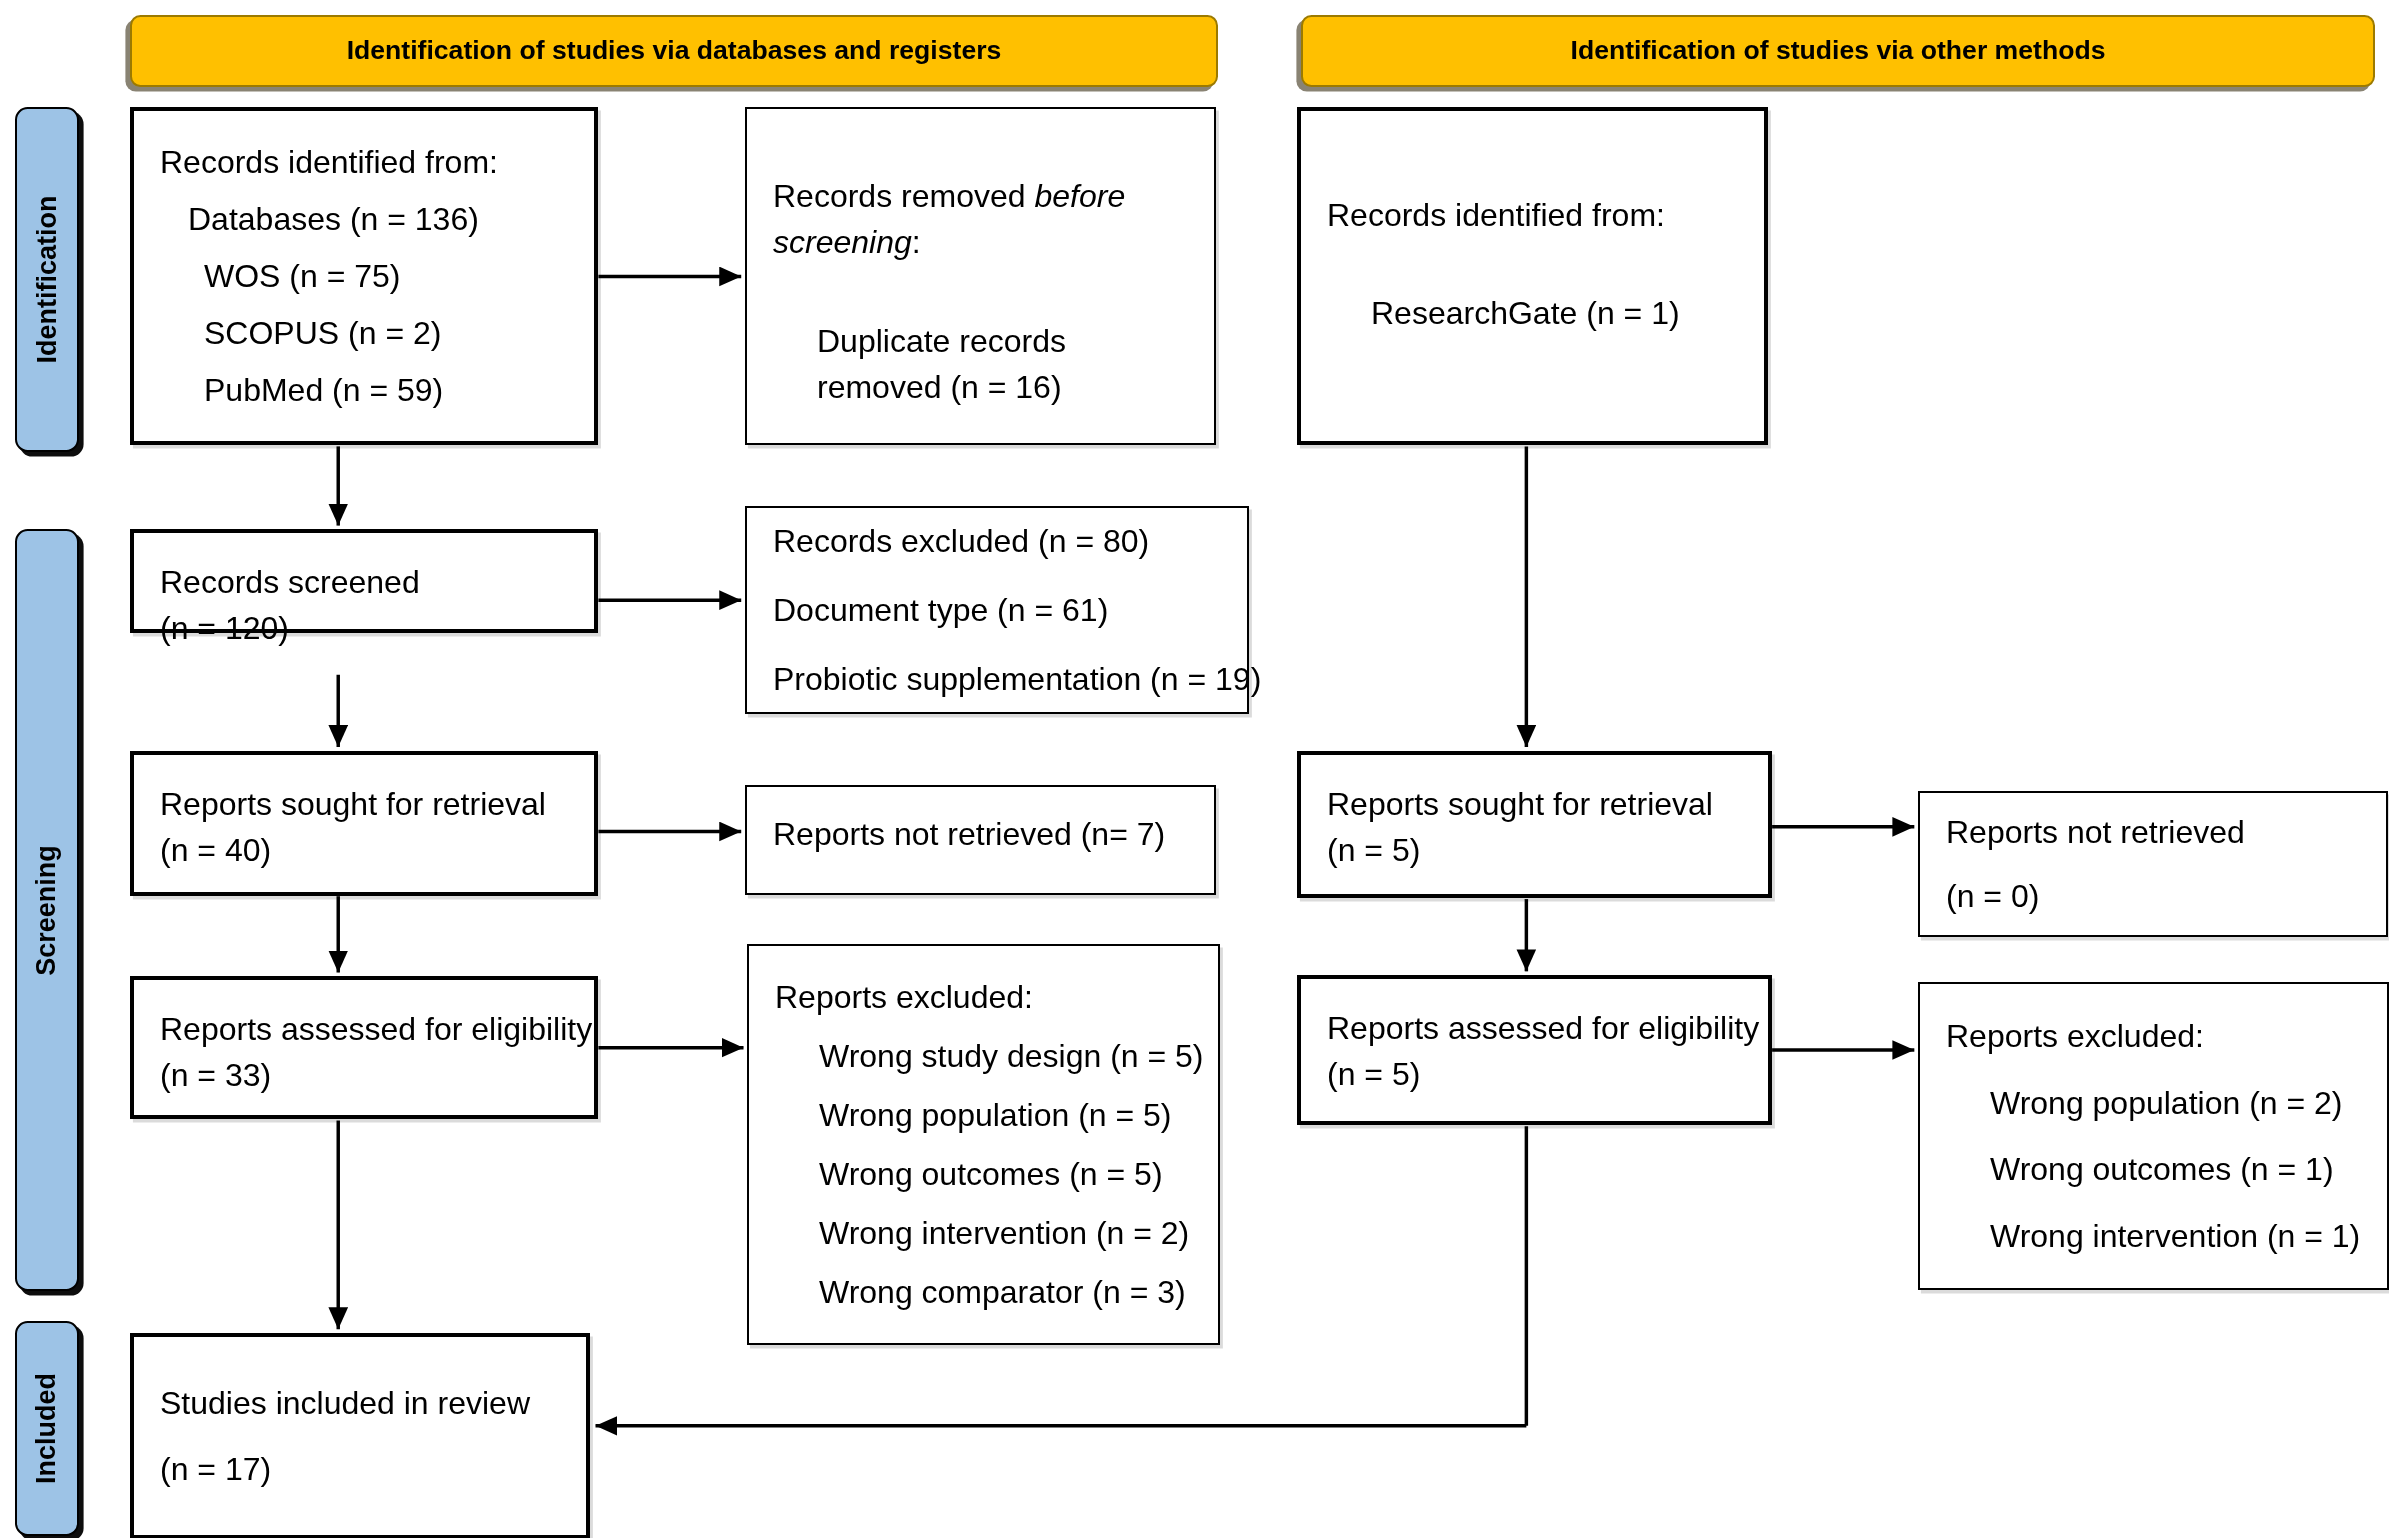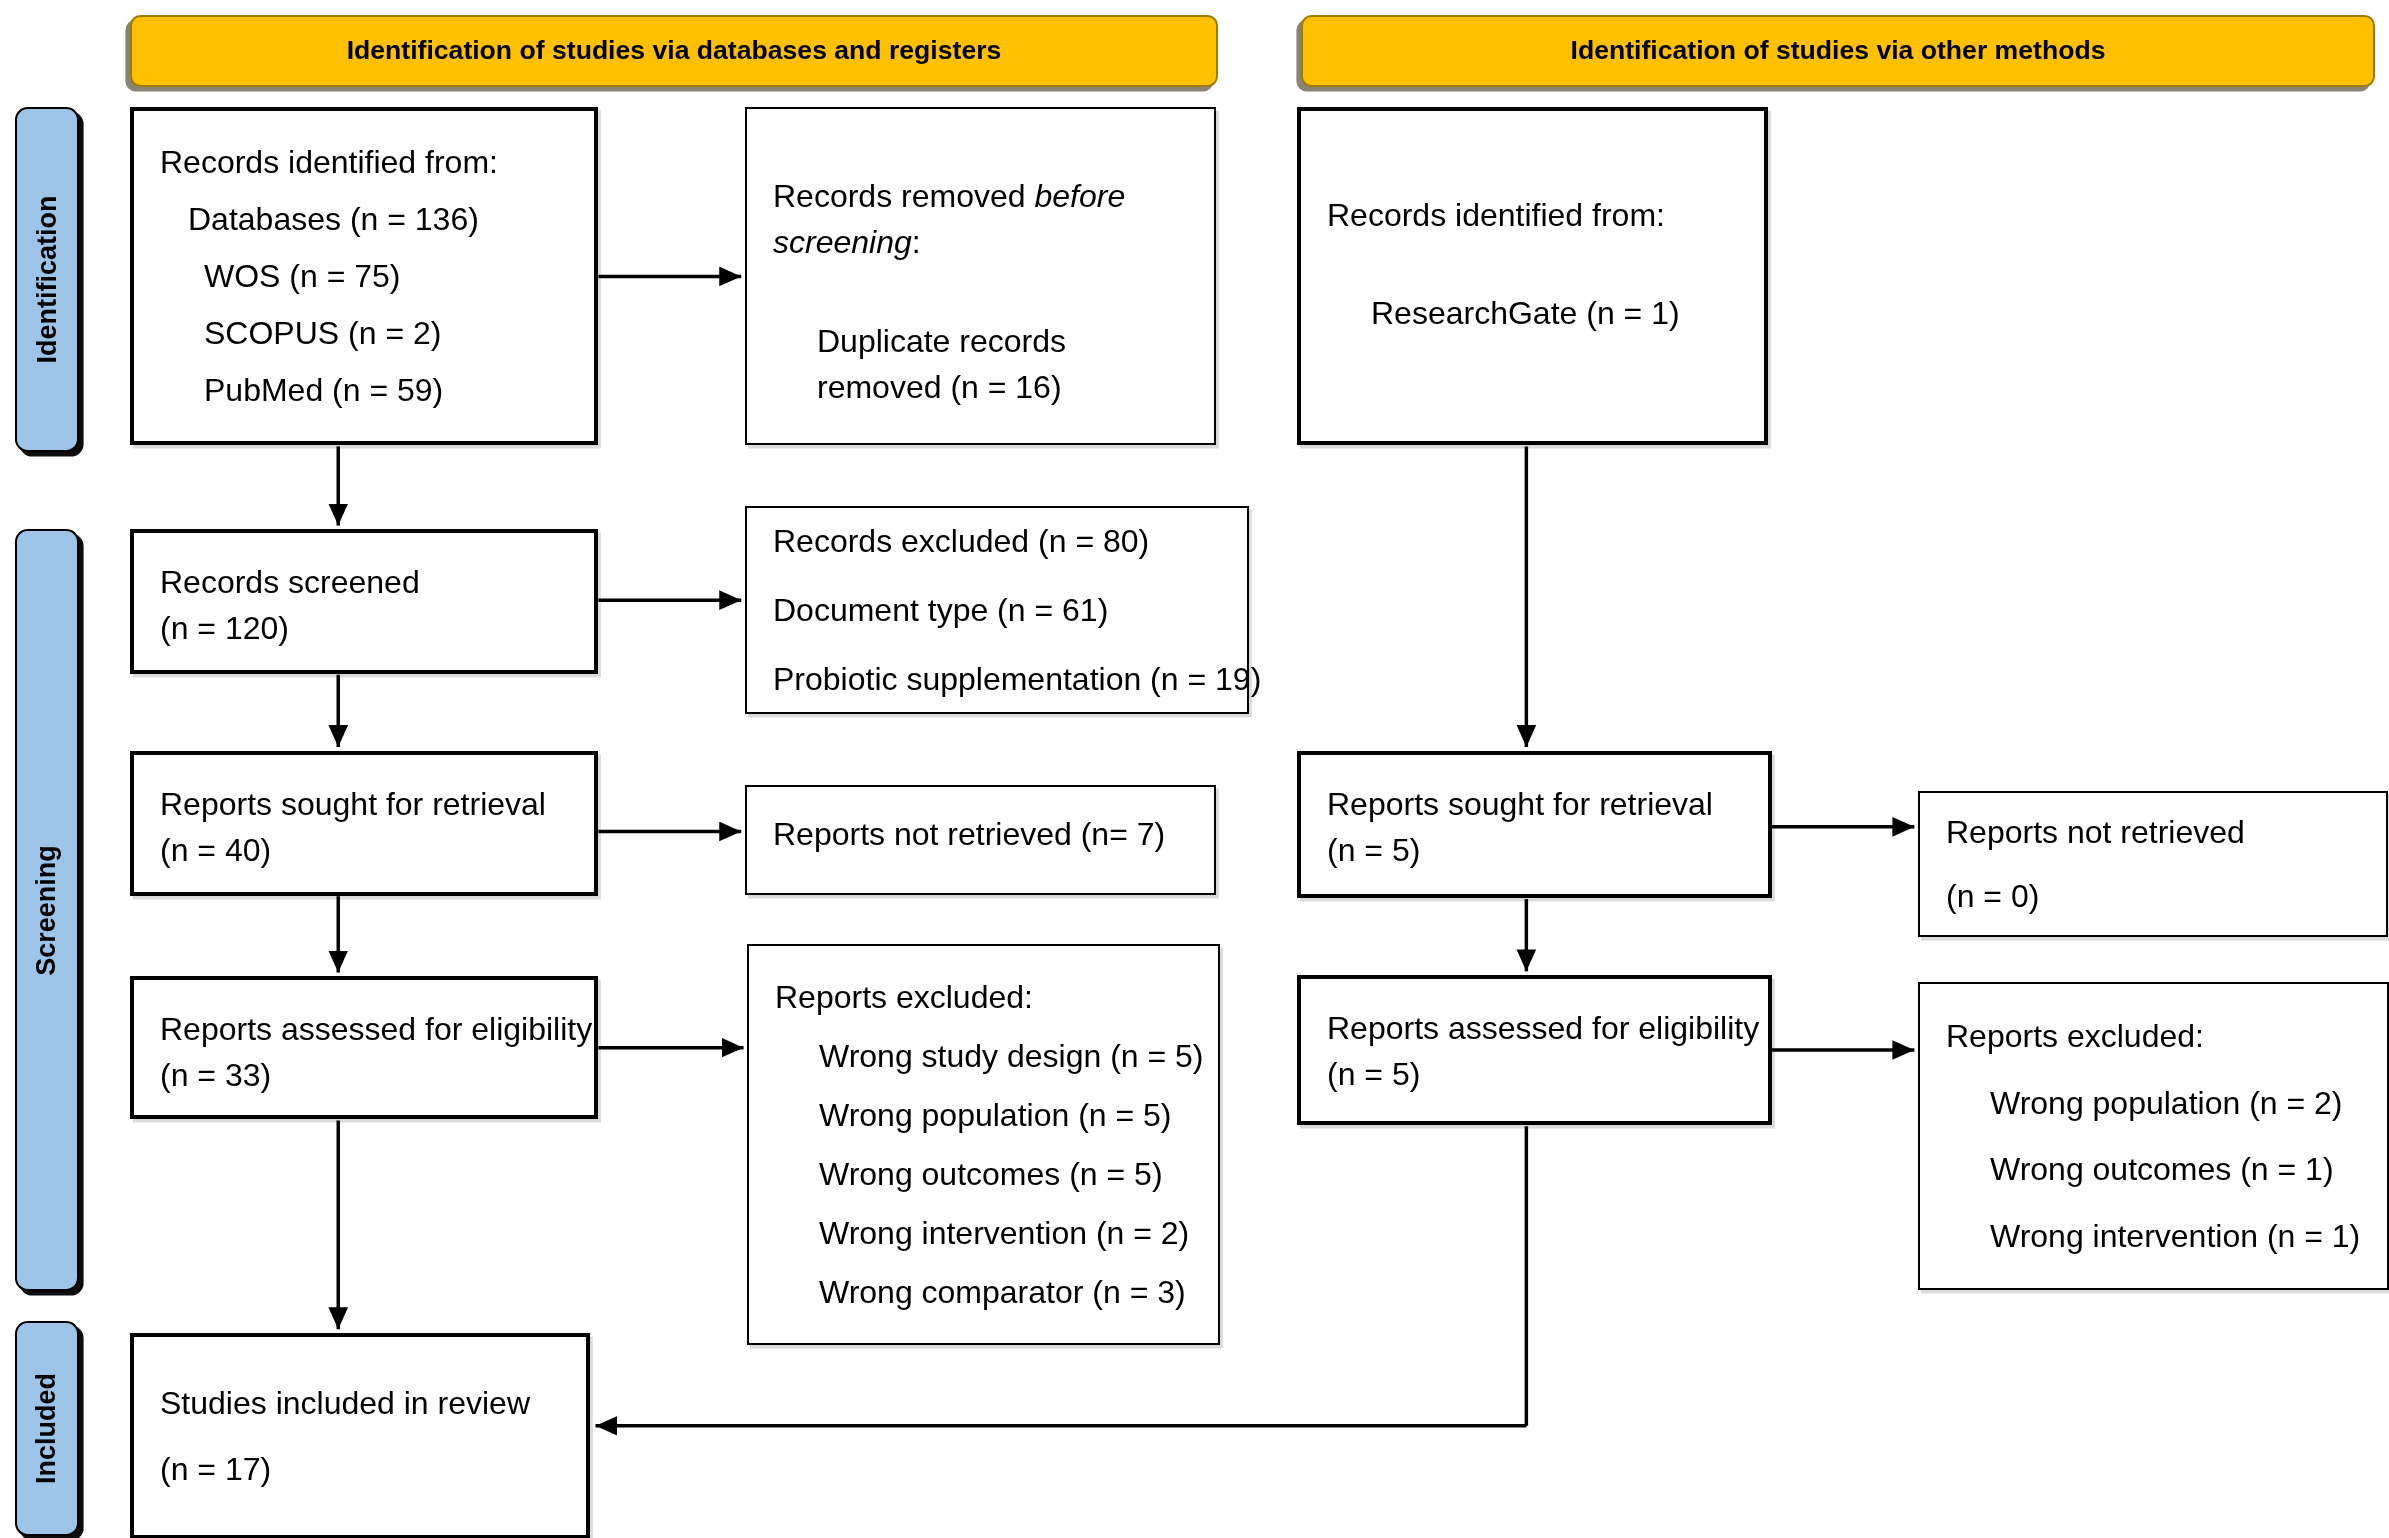--- a/index.html
+++ b/index.html
@@ -116,21 +116,21 @@
       <span>Records removed </span><em>before screening</em><span>:</span>
     </div>
     <div class="wrap ind2" style="max-width:376px;margin-top:52px;">Duplicate records removed (n = 16)</div>
   </div>
 
   <div class="box b-thick" style="left:1297px;top:107px;width:471px;height:338px;padding:81px 26px 0;gap:52px;">
     <div class="t">Records identified from:</div>
     <div class="t ind2">ResearchGate (n = 1)</div>
   </div>
 
-  <div class="box b-thick" style="left:130px;top:529px;width:468px;height:145px;padding:26px 26px;justify-content:space-between;">
+  <div class="box b-thick" style="left:130px;top:529px;width:468px;height:104px;padding:26px 26px;justify-content:space-between;">
     <div class="t">Records screened</div>
     <div class="t">(n = 120)</div>
   </div>
 
   <div class="box" style="left:745px;top:506px;width:504px;height:208px;padding:10px 26px;justify-content:space-between;">
     <div class="t">Records excluded (n = 80)</div>
     <div class="t">Document type (n = 61)</div>
     <div class="t">Probiotic supplementation (n = 19)</div>
   </div>
 

